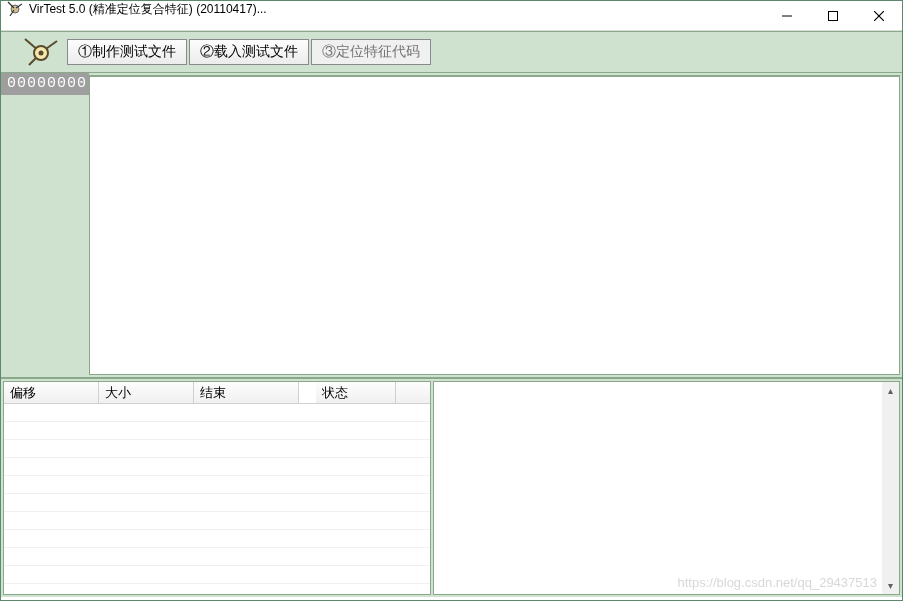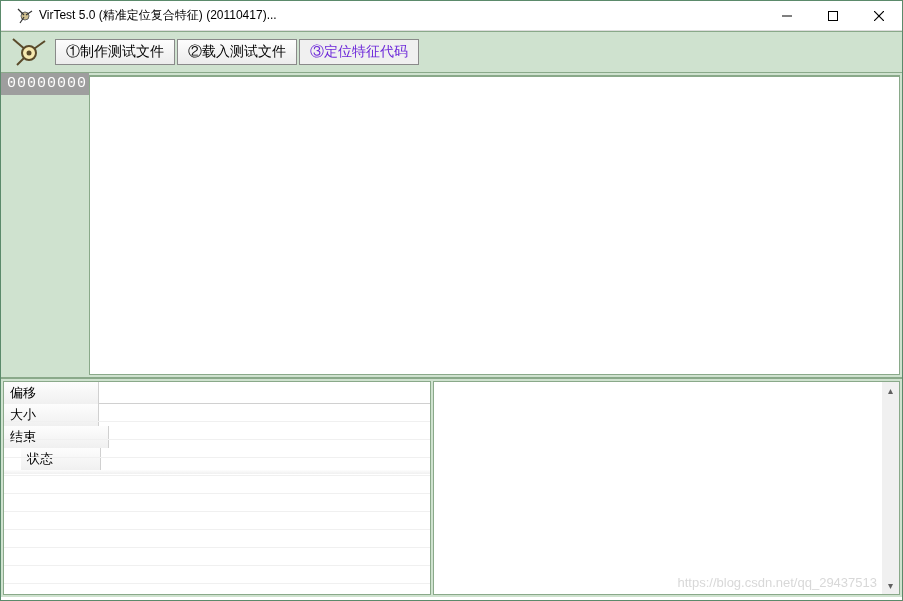--- a/index.html
+++ b/index.html
@@ -9,22 +9,22 @@
   background: #fff;
   width: 903px;
   height: 601px;
   overflow: hidden;
   border: 1px solid #5b8a6b;
 }
 .titlebar {
   height: 30px;
   background: #fff;
   display: flex;
-  align-items: center;
-  padding-left: 16px;
+  align-items: flex-start;
+  padding-left: 6px;
   border-bottom: 1px solid #ddd;
 }
 .titlebar .app-icon {
   width: 16px; height: 16px;
   margin-right: 6px;
   display: flex; align-items: center; justify-content: center;
 }
 .titlebar .title-text {
   flex: 1;
   color: #000;
@@ -38,39 +38,39 @@
   font-family: Arial, sans-serif;
 }
 
 .toolbar {
   height: 42px;
   background: #cfe2cf;
   border: 1px solid #8aa98a;
   border-left: none; border-right: none;
   display: flex;
   align-items: center;
-  padding: 2px 4px;
+  padding: 2px 16px;
   gap: 2px;
 }
 .tool-icon {
   width: 48px; height: 36px;
   display: flex; align-items: center; justify-content: center;
 }
 .toolbar button {
   height: 26px;
   padding: 0 10px;
   font-size: 14px;
   font-family: inherit;
   background: linear-gradient(#fdfdfd, #ececec);
   border: 1px solid #8a8a8a;
   cursor: pointer;
   min-width: 118px;
 }
 .toolbar button.disabled {
-  color: #6d28d9;
+  color: #737373;
   background: #f0f0f0;
 }
 
 .content {
   height: 306px;
   background: #cfe2cf;
   display: flex;
   border-bottom: 2px solid #8aa98a;
 }
 .left-gutter {
@@ -106,21 +106,20 @@
   border: 1px solid #8aa98a;
   margin: 2px 1px 2px 2px;
   display: flex;
   flex-direction: column;
 }
 .table-header {
   display: flex;
   height: 22px;
   background: #fff;
   border-bottom: 1px solid #d0d0d0;
-  flex-direction: column;
 }
 .th {
   border-right: 1px solid #d0d0d0;
   padding: 2px 6px;
   font-size: 13px;
   background: linear-gradient(#fdfdfd, #f0f0f0);
   display: flex;
   align-items: center;
 }
 .th:nth-child(1){ width: 95px; }

